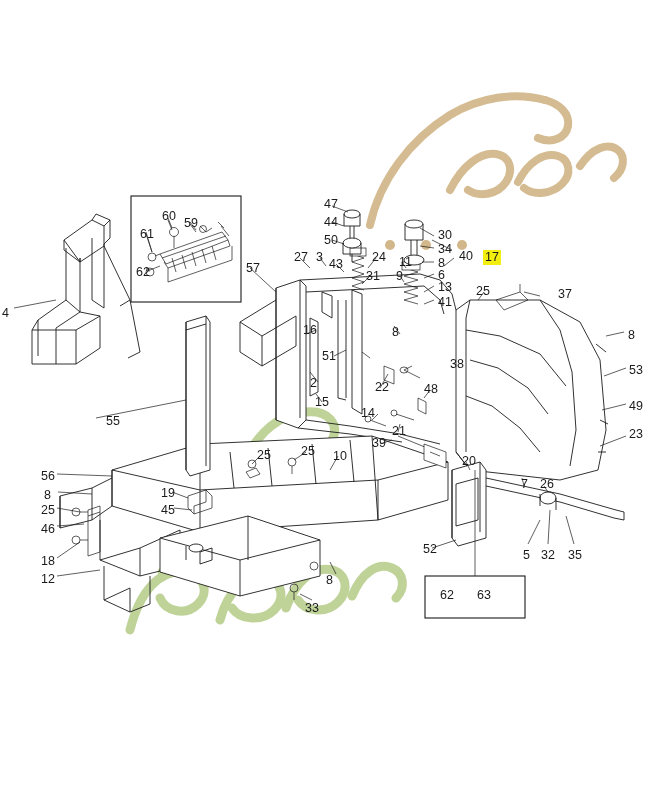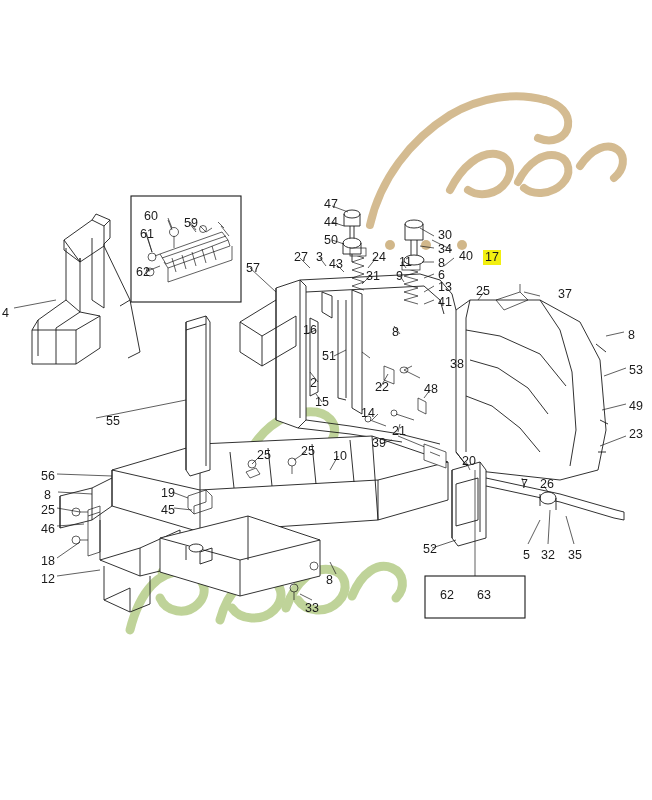--- a/index.html
+++ b/index.html
@@ -318,21 +318,21 @@
       <path d="M400,276 L404,282"></path>
       <path d="M168,220 L172,230"></path>
       <path d="M190,224 L196,232"></path>
       <path d="M146,234 L152,252"></path>
       <path d="M146,270 L150,271"></path>
     </g>
   </svg>
 
   <div id="callouts">
       <div class="callout" style="left: 2px; top: 307px;">4</div>
-      <div class="callout" style="left: 144px; top: 210px; text-align: right;">60</div>
+      <div class="callout" style="left: 162px; top: 210px; text-align: right;">60</div>
       <div class="callout" style="left: 184px; top: 217px;">59</div>
       <div class="callout" style="left: 140px; top: 228px; text-align: right;">61</div>
       <div class="callout" style="left: 136px; top: 266px;">62</div>
       <div class="callout" style="left: 246px; top: 262px;">57</div>
       <div class="callout" style="left: 324px; top: 198px;">47</div>
       <div class="callout" style="left: 324px; top: 216px;">44</div>
       <div class="callout" style="left: 324px; top: 234px;">50</div>
       <div class="callout" style="left: 294px; top: 251px;">27</div>
       <div class="callout" style="left: 316px; top: 251px;">3</div>
       <div class="callout" style="left: 329px; top: 258px;">43</div>

